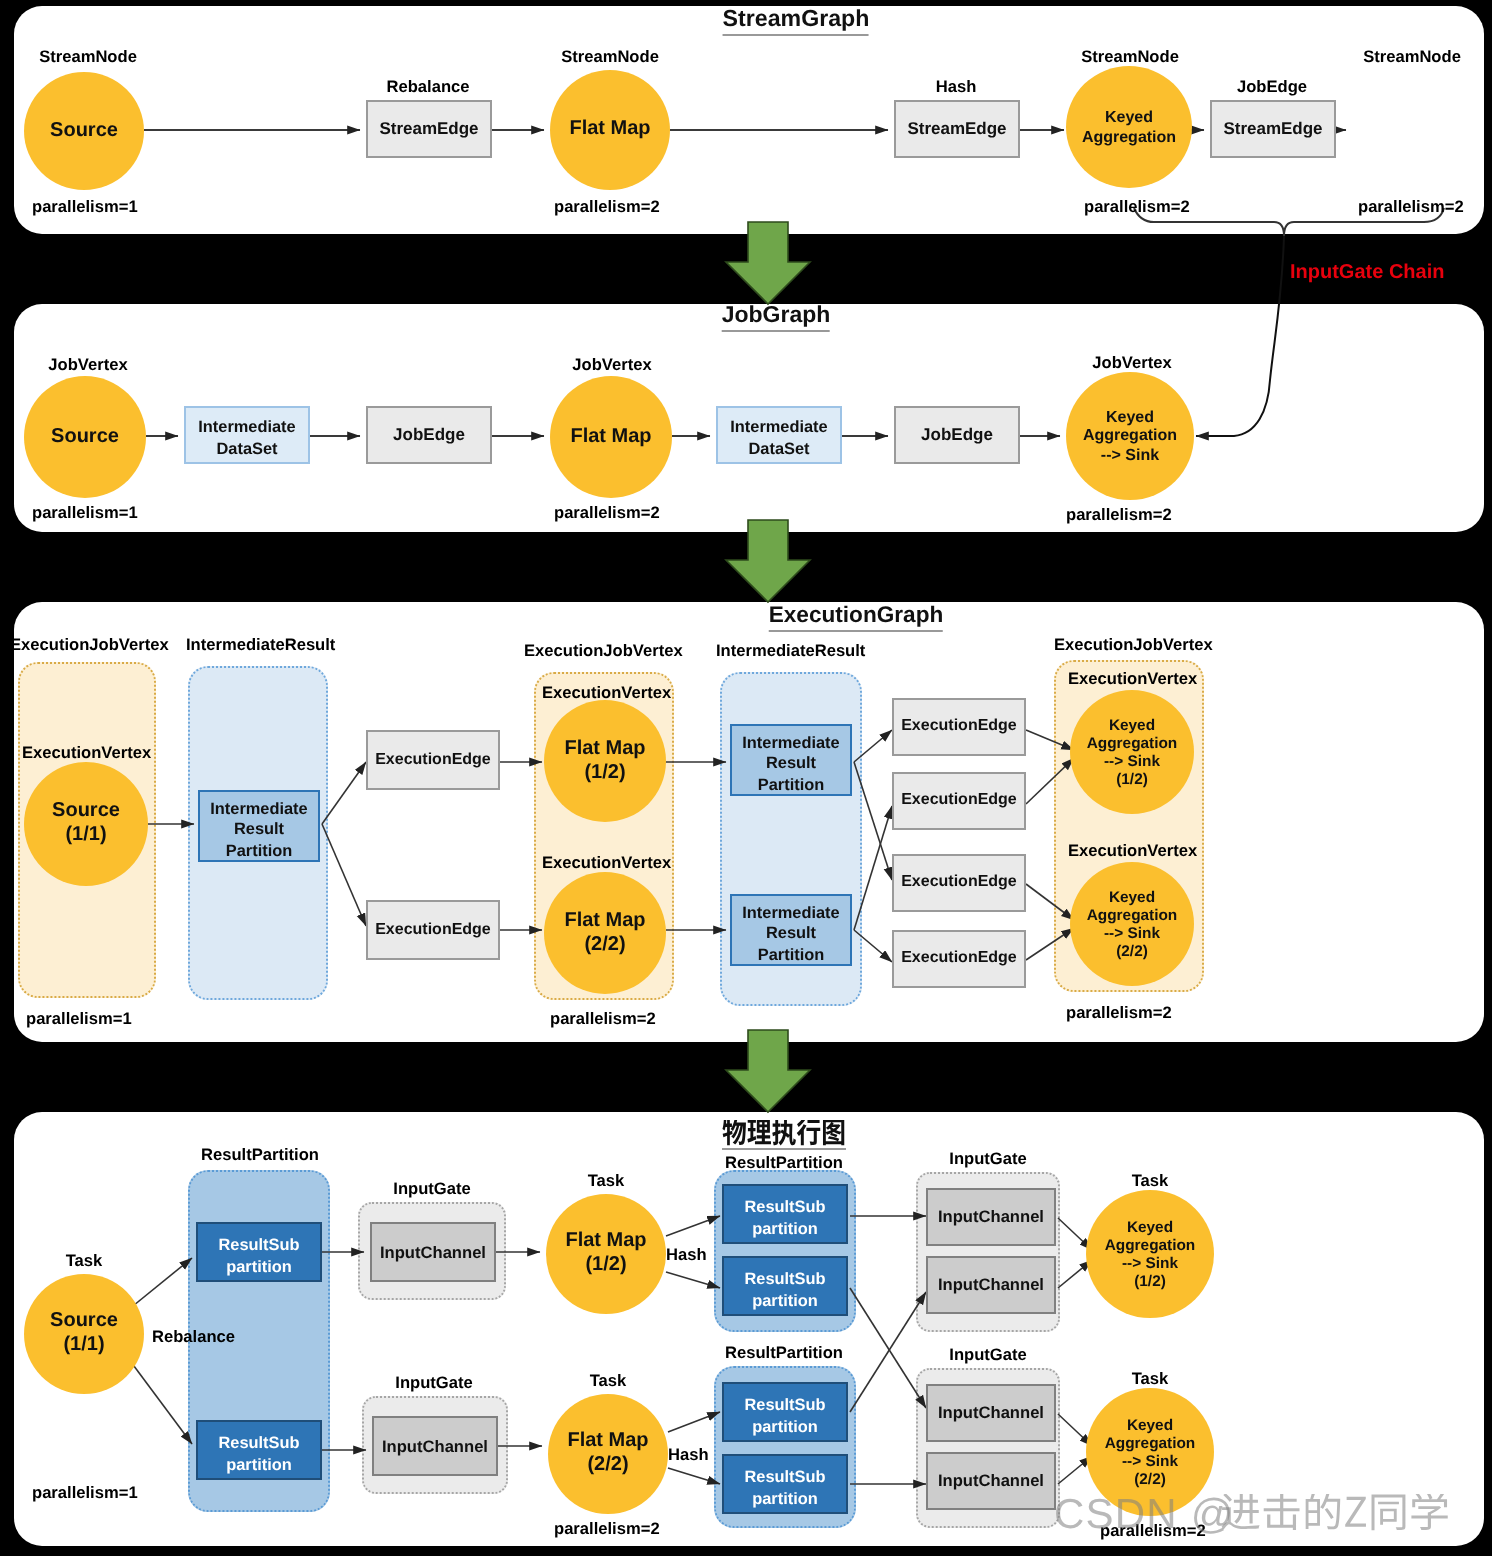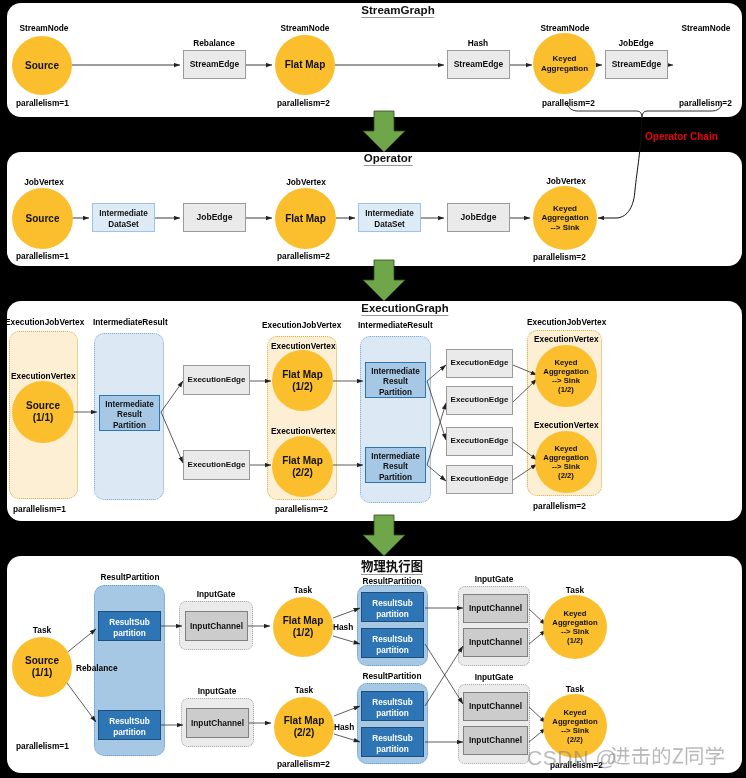--- a/index.html
+++ b/index.html
@@ -63,25 +63,25 @@
       <span>Keyed<br>Aggregation</span>
     </div>
   <div class="capL" style="left:542px;top:98px;">parallelism=2</div>
 
   <div class="cap" style="left:636px;top:38px;">JobEdge</div>
   <div class="box ge" style="left:605px;top:50px;width:63px;height:29px;font-size:8.5px;">StreamEdge</div>
 
   <div class="cap" style="left:706px;top:23px;">StreamNode</div>
   <div class="capL" style="left:679px;top:98px;">parallelism=2</div>
 
-  <div class="red" style="left:645px;top:131px;">Operator Chain</div>
+  <div class="red" style="left:645px;top:131px;">InputGate Chain</div>
 
   <div class="panel" style="left:7px;top:152px;width:735px;height:114px;"></div>
 
-  <div class="title" style="left:388px;top:152px;font-size:11.5px;">Operator</div>
+  <div class="title" style="left:388px;top:152px;font-size:11.5px;">JobGraph</div>
 
   <div class="cap" style="left:44px;top:177px;">JobVertex</div>
   <div class="node" style="left:12px;top:188px;width:61px;height:61px;font-size:10px;">Source</div>
   <div class="capL" style="left:16px;top:251px;">parallelism=1</div>
 
   <div class="box bl ml" style="left:92px;top:203px;width:63px;height:29px;font-size:8.2px;">
       <span>Intermediate<br>DataSet</span>
     </div>
   <div class="box ge" style="left:183px;top:203px;width:63px;height:29px;font-size:8.5px;">JobEdge</div>
 
@@ -94,21 +94,21 @@
     </div>
   <div class="box ge" style="left:447px;top:203px;width:63px;height:29px;font-size:8.5px;">JobEdge</div>
 
   <div class="cap" style="left:566px;top:176px;">JobVertex</div>
   <div class="node" style="left:533px;top:186px;width:64px;height:64px;font-size:8px;">
       <span>Keyed<br>Aggregation<br>--&gt; Sink</span>
     </div>
   <div class="capL" style="left:533px;top:252px;">parallelism=2</div>
   <div class="panel" style="left:7px;top:301px;width:735px;height:220px;"></div>
 
-  <div class="title" style="left:405px;top:302px;">ExecutionGraph</div>
+  <div class="title" style="left:428px;top:302px;">ExecutionGraph</div>
 
   <div class="capL" style="left:5px;top:317px;">ExecutionJobVertex</div>
   <div class="cont contO" style="left:9px;top:331px;width:69px;height:168px;"></div>
   <div class="capL" style="left:11px;top:371px;">ExecutionVertex</div>
   <div class="node" style="left:12px;top:381px;width:62px;height:62px;font-size:10px;">
       <span>Source<br>(1/1)</span>
     </div>
   <div class="capL" style="left:13px;top:504px;">parallelism=1</div>
 
   <div class="capL" style="left:93px;top:317px;">IntermediateResult</div>

